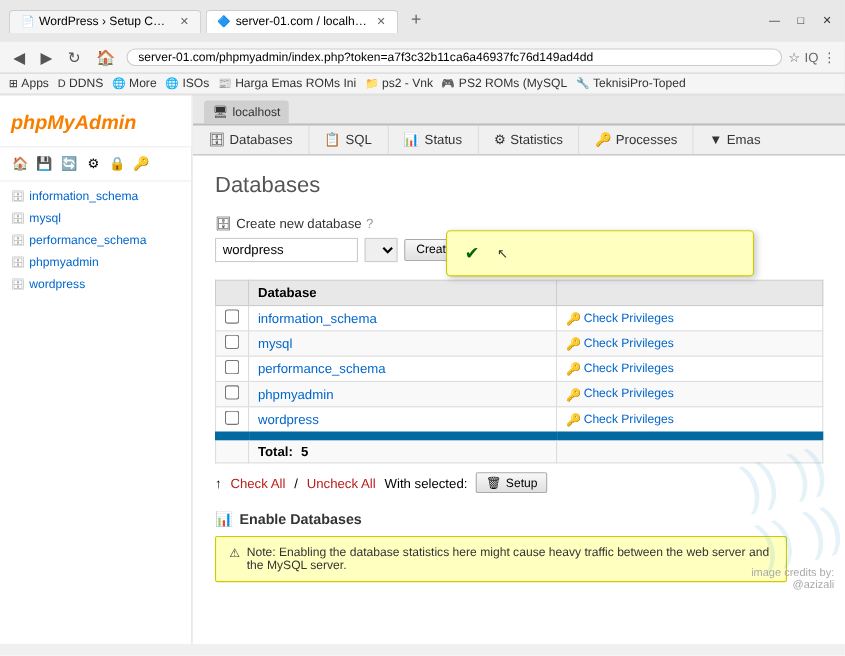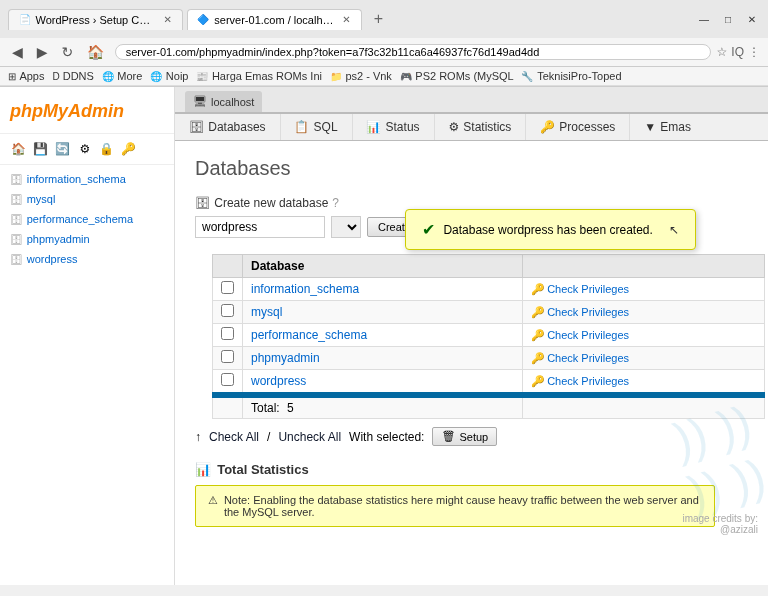--- a/index.html
+++ b/index.html
@@ -60,32 +60,32 @@
     .create-db-form { display: flex; align-items: center; gap: 6px; }
     .create-db-input { border: 1px solid #ccc; padding: 3px 6px; font-size: 12px; width: 130px; }
     .create-db-select { border: 1px solid #ccc; padding: 3px 4px; font-size: 11px; }
     .create-btn { background: linear-gradient(#f8f8f8, #e0e0e0); border: 1px solid #aaa; padding: 3px 10px; font-size: 11px; cursor: pointer; border-radius: 2px; }
 
     
     .success-popup { position: absolute; top: 68px; left: 230px; background: #ffffc0; border: 1px solid #cc0; border-radius: 4px; padding: 10px 16px; display: flex; align-items: center; gap: 8px; font-size: 12px; box-shadow: 2px 2px 6px rgba(0,0,0,0.2); z-index: 100; min-width: 280px; }
     .success-check { color: #060; font-size: 16px; }
 
     
-    .db-table { width: 100%; border-collapse: collapse; font-size: 12px; margin-left: 17px; }
+    .db-table { width: 100%; border-collapse: collapse; font-size: 12px; }
     .db-table th { background: #e8e8e8; border: 1px solid #ccc; padding: 4px 8px; text-align: left; font-weight: bold; }
     .db-table td { border: 1px solid #ddd; padding: 3px 8px; }
     .db-table tr:nth-child(even) td { background: #f9f9f9; }
     .db-table .check-col { width: 20px; text-align: center; }
     .db-name-link { color: #06c; text-decoration: none; cursor: pointer; }
     .check-priv-link { color: #06c; font-size: 11px; display: flex; align-items: center; gap: 2px; cursor: pointer; }
-    .total-row td { font-weight: normal; border-top: 6px solid #0369a1; }
+    .total-row td { font-weight: bold; border-top: 8px solid #0369a1; }
 
     
     .table-footer { margin-top: 8px; display: flex; align-items: center; gap: 8px; font-size: 12px; }
-    .footer-link { color: #0f172a; cursor: pointer; }
+    .footer-link { color: #b91c1c; cursor: pointer; }
     .drop-btn { display: flex; align-items: center; gap: 4px; background: linear-gradient(#f8f8f8, #e0e0e0); border: 1px solid #aaa; padding: 2px 8px; cursor: pointer; font-size: 11px; border-radius: 2px; }
 
     
     .enable-stats-section { margin-top: 16px; }
     .enable-stats-header { display: flex; align-items: center; gap: 6px; font-size: 13px; font-weight: bold; color: #333; margin-bottom: 8px; }
     .note-box { background: #ffffc0; border: 1px solid #cc0; padding: 8px 12px; font-size: 11px; color: #333; display: flex; gap: 6px; border-radius: 2px; max-width: 520px; }
     .note-icon { flex-shrink: 0; }
     .tab-favicon { font-size: 10px; }
 
     .pma-nav-tabs-row { display: flex; align-items: center; background: #f0f0f0; border-bottom: 1px solid #bbb; }
@@ -138,21 +138,21 @@
     <div class="bookmark-item">
       <span class="bookmark-icon">D</span>
       <span>DDNS</span>
     </div>
     <div class="bookmark-item">
       <span class="bookmark-icon">🌐</span>
       <span>More</span>
     </div>
     <div class="bookmark-item">
       <span class="bookmark-icon">🌐</span>
-      <span>Noip</span>
+      <span>ISOs</span>
     </div>
     <div class="bookmark-item">
       <span class="bookmark-icon">📰</span>
       <span>Harga Emas ROMs Ini</span>
     </div>
     <div class="bookmark-item">
       <span class="bookmark-icon">📁</span>
       <span>ps2 - Vnk</span>
     </div>
     <div class="bookmark-item">
@@ -255,21 +255,20 @@
           <input class="create-db-input" type="text" value="wordpress" style="">
           <select class="create-db-select">
             <option></option>
           </select>
           <button class="create-btn">Create</button>
         </div>
       </div>
 
       <div class="success-popup">
         <span class="success-check">✔</span>
-        <span>Database wordpress has been created.</span>
         <span style="margin-left:8px;color:#333;">↖</span>
       </div>
 
       <table class="db-table">
         <thead>
           <tr>
             <th class="check-col"></th>
             <th>Database</th>
             <th></th>
           </tr>
@@ -344,21 +343,21 @@
         <span>With selected:</span>
         <button class="drop-btn">
           <span>🗑</span>
           <span>Setup</span>
         </button>
       </div>
 
       <div class="enable-stats-section">
         <div class="enable-stats-header">
           <span>📊</span>
-          <span>Total Statistics</span>
+          <span>Enable Databases</span>
         </div>
         <div class="note-box">
           <span class="note-icon">⚠</span>
           <span>Note: Enabling the database statistics here might cause heavy traffic between the web server and the MySQL server.</span>
         </div>
       </div>
 
       <div style="position:absolute;bottom:30px;right:10px;opacity:0.12;color:#3399cc;font-size:48px;pointer-events:none;transform:rotate(-15deg);">
         )) ))<br>)) ))
       </div>

